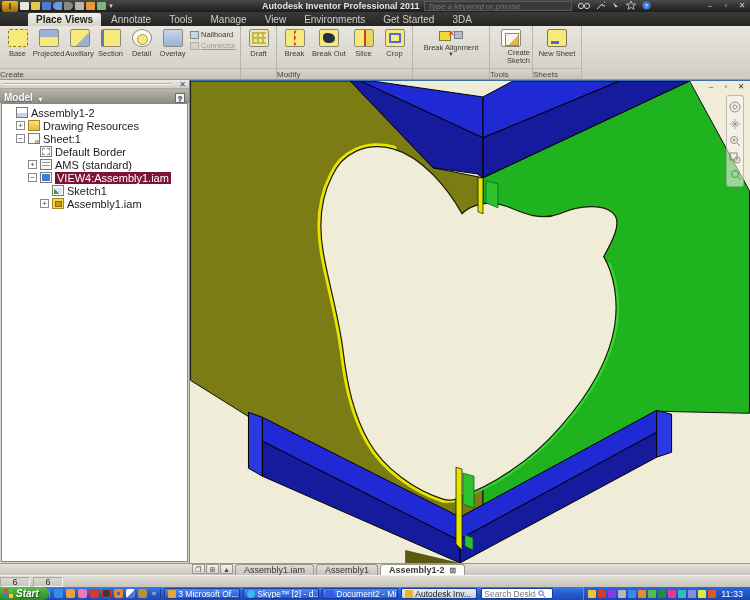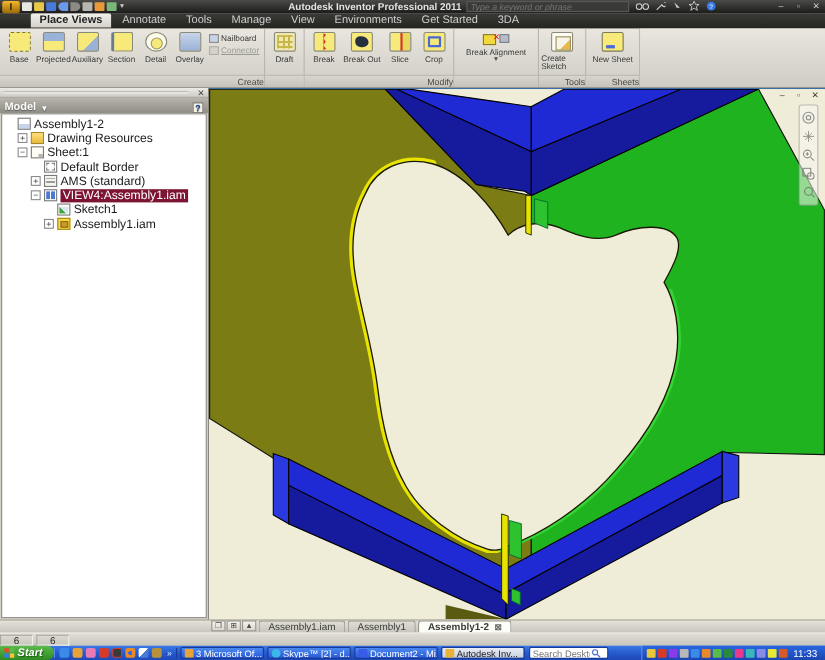--- a/index.html
+++ b/index.html
@@ -18,29 +18,29 @@
   .qicon{width:9px;height:8px;border-radius:1px;}
   .title-text{position:absolute;left:262px;top:1px;white-space:nowrap;font-size:9px;color:#e2e2e0;}
   .title-text b{font-weight:bold;margin-right:10px;}
   .tb-search{position:absolute;left:424px;top:1px;width:148px;height:10px;background:#3a3a38;border:1px solid #5a5a58;color:#9a9a98;font-style:italic;font-size:8px;padding:0 3px;}
   .tb-icons{position:absolute;left:578px;top:1px;display:flex;gap:6px;align-items:center;}
   .tb-icons svg{display:block;}
   .winbtns{position:absolute;right:2px;top:1px;display:flex;gap:4px;color:#cfcfcd;font-size:8px;}
   .winbtns span{width:12px;text-align:center;cursor:default;}
 
   
-  .ribbontabs{height:14px;background:linear-gradient(#3a3a38,#23231f);display:flex;align-items:flex-start;padding-left:28px;gap:2px;}
+  .ribbontabs{height:14px;background:linear-gradient(#3a3a38,#23231f);display:flex;align-items:center;padding-left:28px;gap:2px;}
   .rtab{color:#d0cfcd;font-size:10px;padding:1px 8px 1px 8px;height:13px;line-height:12px;white-space:nowrap;}
   .rtab.active{background:linear-gradient(#f2f0ea,#d5d2ca);color:#222;border-radius:2px 2px 0 0;font-weight:bold;}
 
   
   .ribbon{height:54px;background:linear-gradient(#e9e6df,#cfccC4);display:flex;align-items:stretch;border-bottom:1px solid #9a978f;}
   .rgroup{display:flex;flex-direction:column;border-right:1px solid #b8b5ad;}
   .rbtns{flex:1;display:flex;align-items:flex-start;padding:1px 2px;}
-  .rlabel{height:11px;font-size:8px;color:#4a4a46;text-align:right;line-height:11px;background:linear-gradient(#d8d5cd,#c6c3bb);border-top:1px solid #bdbab2;}
+  .rlabel{height:11px;font-size:8px;color:#4a4a46;text-align:left;line-height:11px;background:linear-gradient(#d8d5cd,#c6c3bb);border-top:1px solid #bdbab2;}
   .bigbtn{width:31px;display:flex;flex-direction:column;align-items:center;padding-top:2px;}
   .bigbtn .lbl{font-size:7.5px;color:#3a3a36;white-space:nowrap;margin-top:2px;}
   .icn{width:20px;height:18px;border:1px solid #8a8a7a;border-radius:2px;position:relative;background:#f7e97a;}
   .icn.i-base{background:#f7e97a;border:1px dashed #7a7a3a;}
   .icn.i-proj{background:linear-gradient(#9ab2d8 45%,#f7e97a 45%);}
   .icn.i-aux{background:linear-gradient(135deg,#f7e97a 60%,#9ab2d8 60%);}
   .icn.i-sec{background:#f7e97a;border-left:3px solid #6a7a9a;}
   .icn.i-det{background:#fdfbea;border-radius:50%;border:1px solid #8a8a7a;}
   .icn.i-det::after{content:"";position:absolute;left:4px;top:4px;width:9px;height:9px;border-radius:50%;background:#f7e97a;border:1px solid #9a9a6a;}
   .icn.i-ovl{background:linear-gradient(#c8d4ea,#9ab2d8);}
@@ -281,21 +281,21 @@
           <div class="lbl">Break Alignment</div>
           <div class="caret">▼</div>
         </div>
       </div>
       <div class="rlabel"></div>
     </div>
     <div class="rgroup">
       <div class="rbtns">
         <div class="bigbtn" style="width:38px">
             <div class="icn i-sketch"></div>
-            <div class="lbl" style="white-space:normal;text-align:left;line-height:8px;">Create Sketch</div>
+            <div class="lbl" style="white-space:normal;text-align:right;line-height:8px;">Create Sketch</div>
           </div>
       </div>
       <div class="rlabel">Tools</div>
     </div>
     <div class="rgroup">
       <div class="rbtns">
         <div class="bigbtn" style="width:44px">
             <div class="icn i-newsheet"></div>
             <div class="lbl">New Sheet</div>
           </div>

